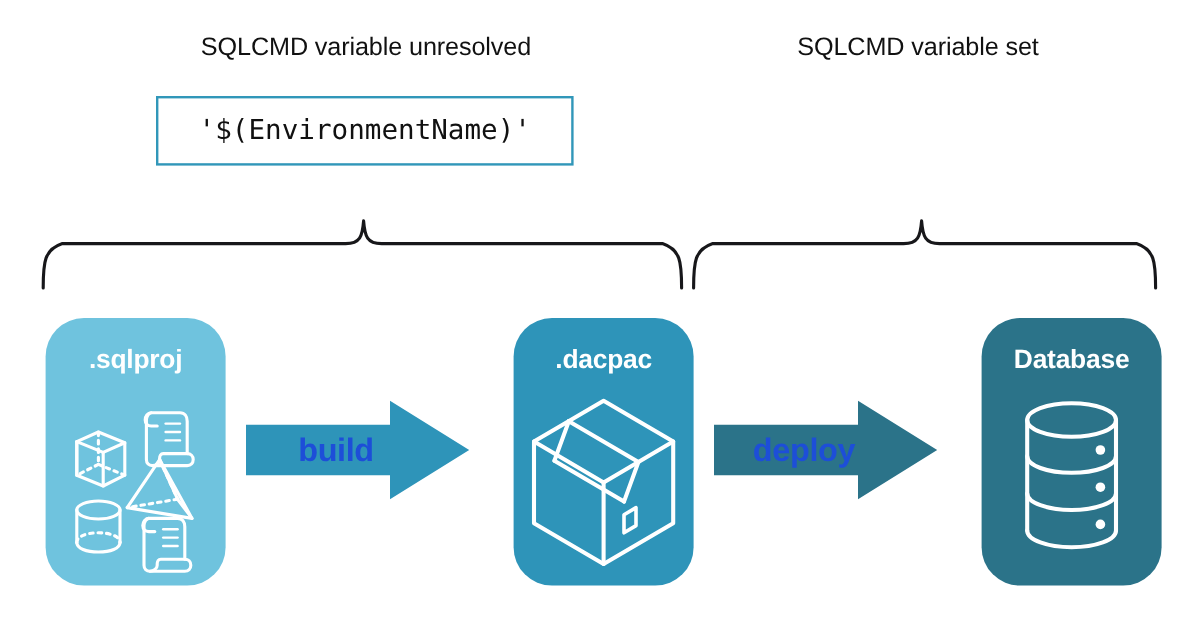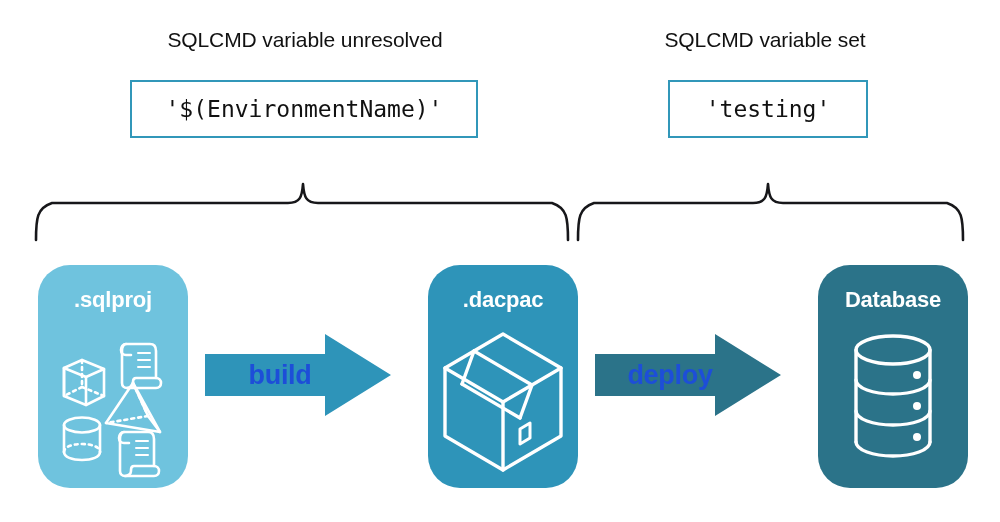--- a/index.html
+++ b/index.html
@@ -132,21 +132,20 @@
 <body>
 
 <div class="stage">
 
   <div class="heading" id="heading-left">SQLCMD variable unresolved</div>
 
   <div class="heading" id="heading-right">SQLCMD variable set</div>
 
   <div class="code-box" id="code-box-left">'$(EnvironmentName)'</div>
 
-  <div class="code-box" id="code-box-right">'testing'</div>
 
   <svg class="brace-layer" viewBox="0 0 1000 110">
 
     <path d="M 36 100
              C 36 78, 37 68, 52 63
              L 288 63
              C 300 63, 302 57, 303 44
              C 304 57, 306 63, 318 63
              L 552 63
              C 567 68, 568 78, 568 100" fill="none" stroke="#17171a" stroke-width="2.6" stroke-linecap="round" stroke-linejoin="round"></path>

